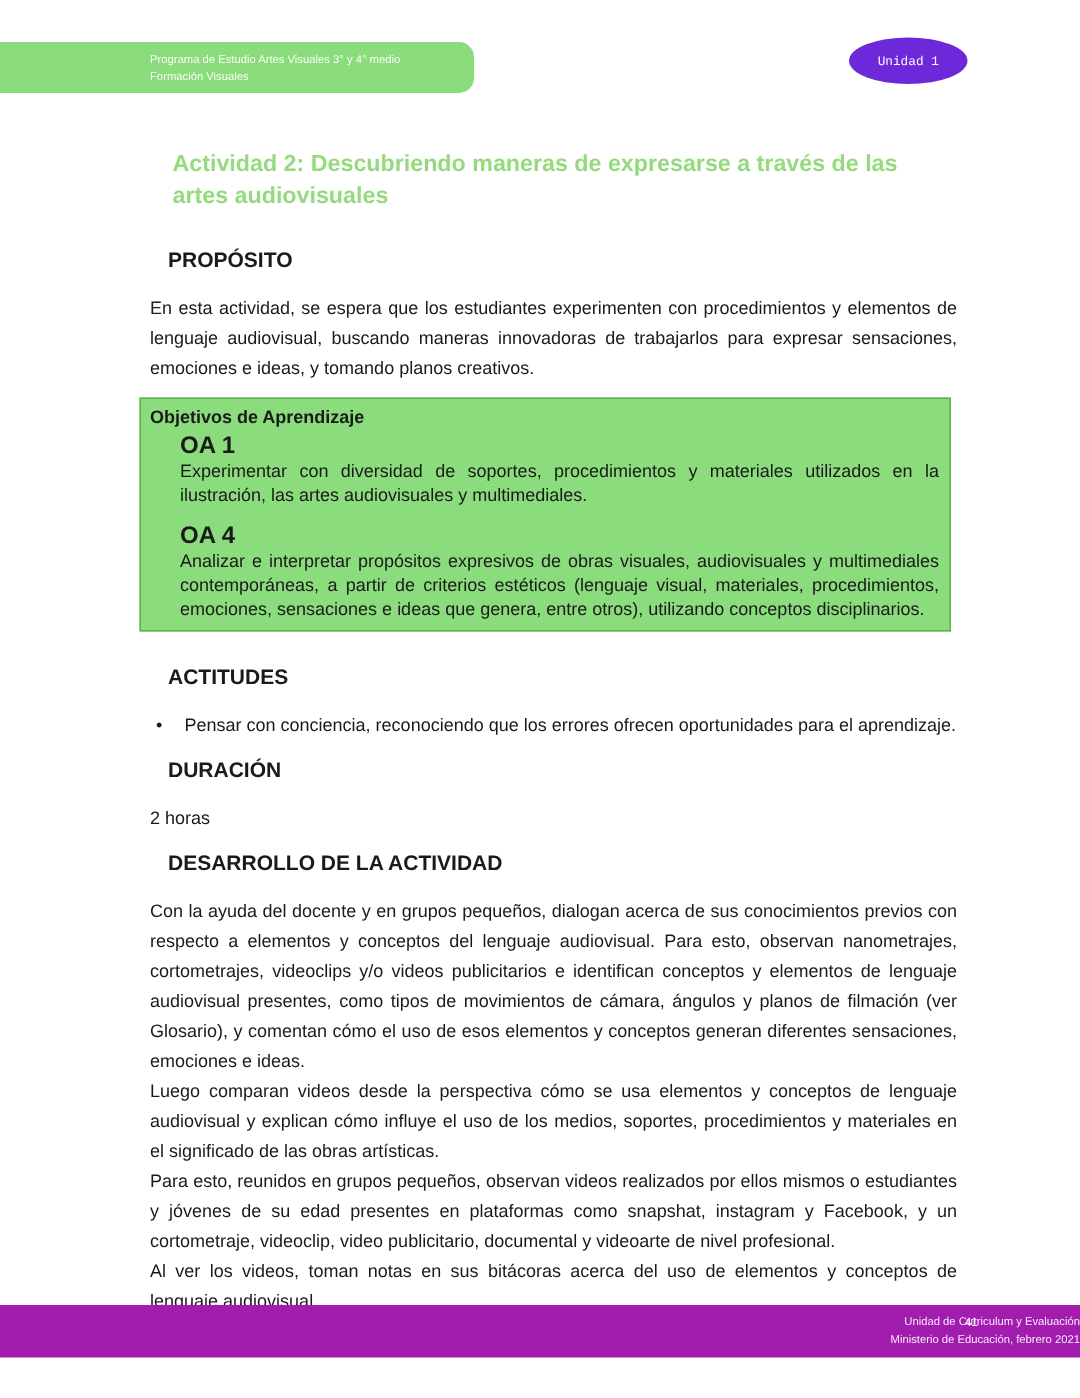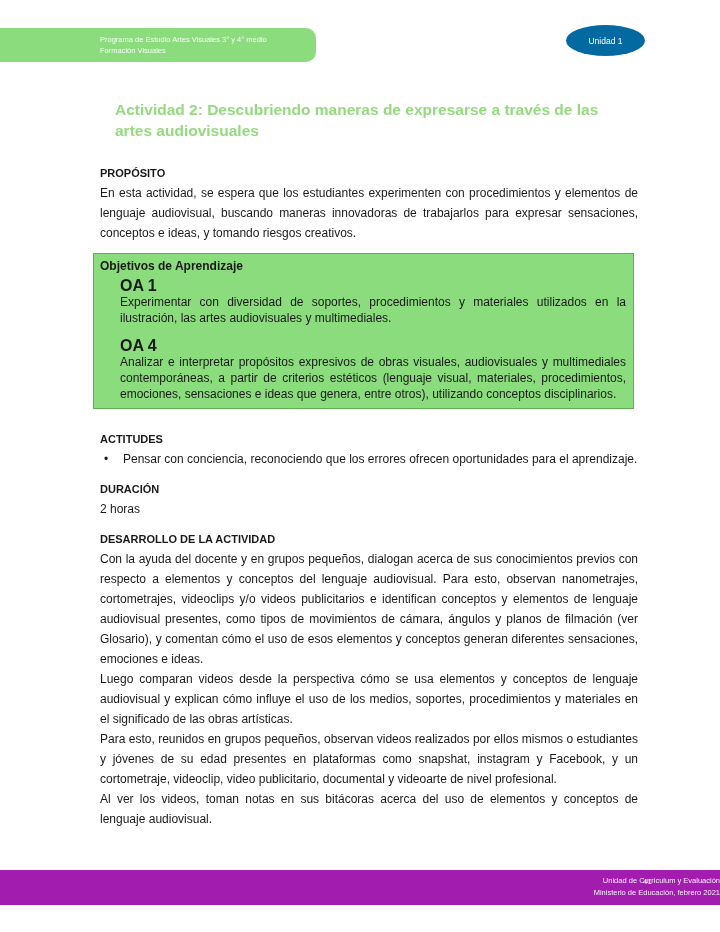--- a/index.html
+++ b/index.html
@@ -31,46 +31,47 @@
     font-size: 7.5px;
     line-height: 11px;
     padding: 6px 10px 0 100px;
   }
   .unit-pill {
     position: absolute;
     top: 25px;
     left: 566px;
     width: 79px;
     height: 31px;
-    background: #0369a1;
+    background: #6d28d9;
     border-radius: 50%;
     color: #ffffff;
     font-size: 8.5px;
     display: flex;
     align-items: center;
     justify-content: center;
+    font-family: Liberation Mono, monospace;
   }
 
   
   .main {
     position: absolute;
     left: 100px;
     top: 84px;
     width: 538px;
   }
   .doc-title {
     margin: 15px;
     color: #95da7f;
     font-size: 15.5px;
     line-height: 21px;
     font-weight: bold;
   }
   .sec-h {
-    margin: 0;
-    font-size: 11px;
+    margin: 12px;
+    font-size: 14px;
     font-weight: bold;
     line-height: 20px;
   }
   .mt-22 { margin-top: 22px; }
   .mt-20 { margin-top: 20px; }
   .mt-10 { margin-top: 10px; }
   .mt-6  { margin-top: 6px; }
   .body-p {
     margin: 0;
     font-size: 12px;
@@ -158,21 +159,21 @@
     <div>Formación Visuales</div>
   </div>
   <div class="unit-pill">Unidad 1</div>
 
   <div class="main">
 
     <h1 class="doc-title">Actividad 2: Descubriendo maneras de expresarse a través de las artes audiovisuales</h1>
 
     <section>
       <h2 class="sec-h mt-22">PROPÓSITO</h2>
-      <p class="body-p">En esta actividad, se espera que los estudiantes experimenten con procedimientos y elementos de lenguaje audiovisual, buscando maneras innovadoras de trabajarlos para expresar sensaciones, conceptos e ideas, y tomando riesgos creativos.</p>
+      <p class="body-p">En esta actividad, se espera que los estudiantes experimenten con procedimientos y elementos de lenguaje audiovisual, buscando maneras innovadoras de trabajarlos para expresar sensaciones, emociones e ideas, y tomando planos creativos.</p>
     </section>
 
     <section class="oa-box">
       <div class="oa-title">Objetivos de Aprendizaje</div>
       <div class="oa-item">
         <div class="oa-code">OA 1</div>
         <p class="oa-text">Experimentar con diversidad de soportes, procedimientos y materiales utilizados en la ilustración, las artes audiovisuales y multimediales.</p>
       </div>
       <div class="oa-item">
         <div class="oa-code">OA 4</div>

